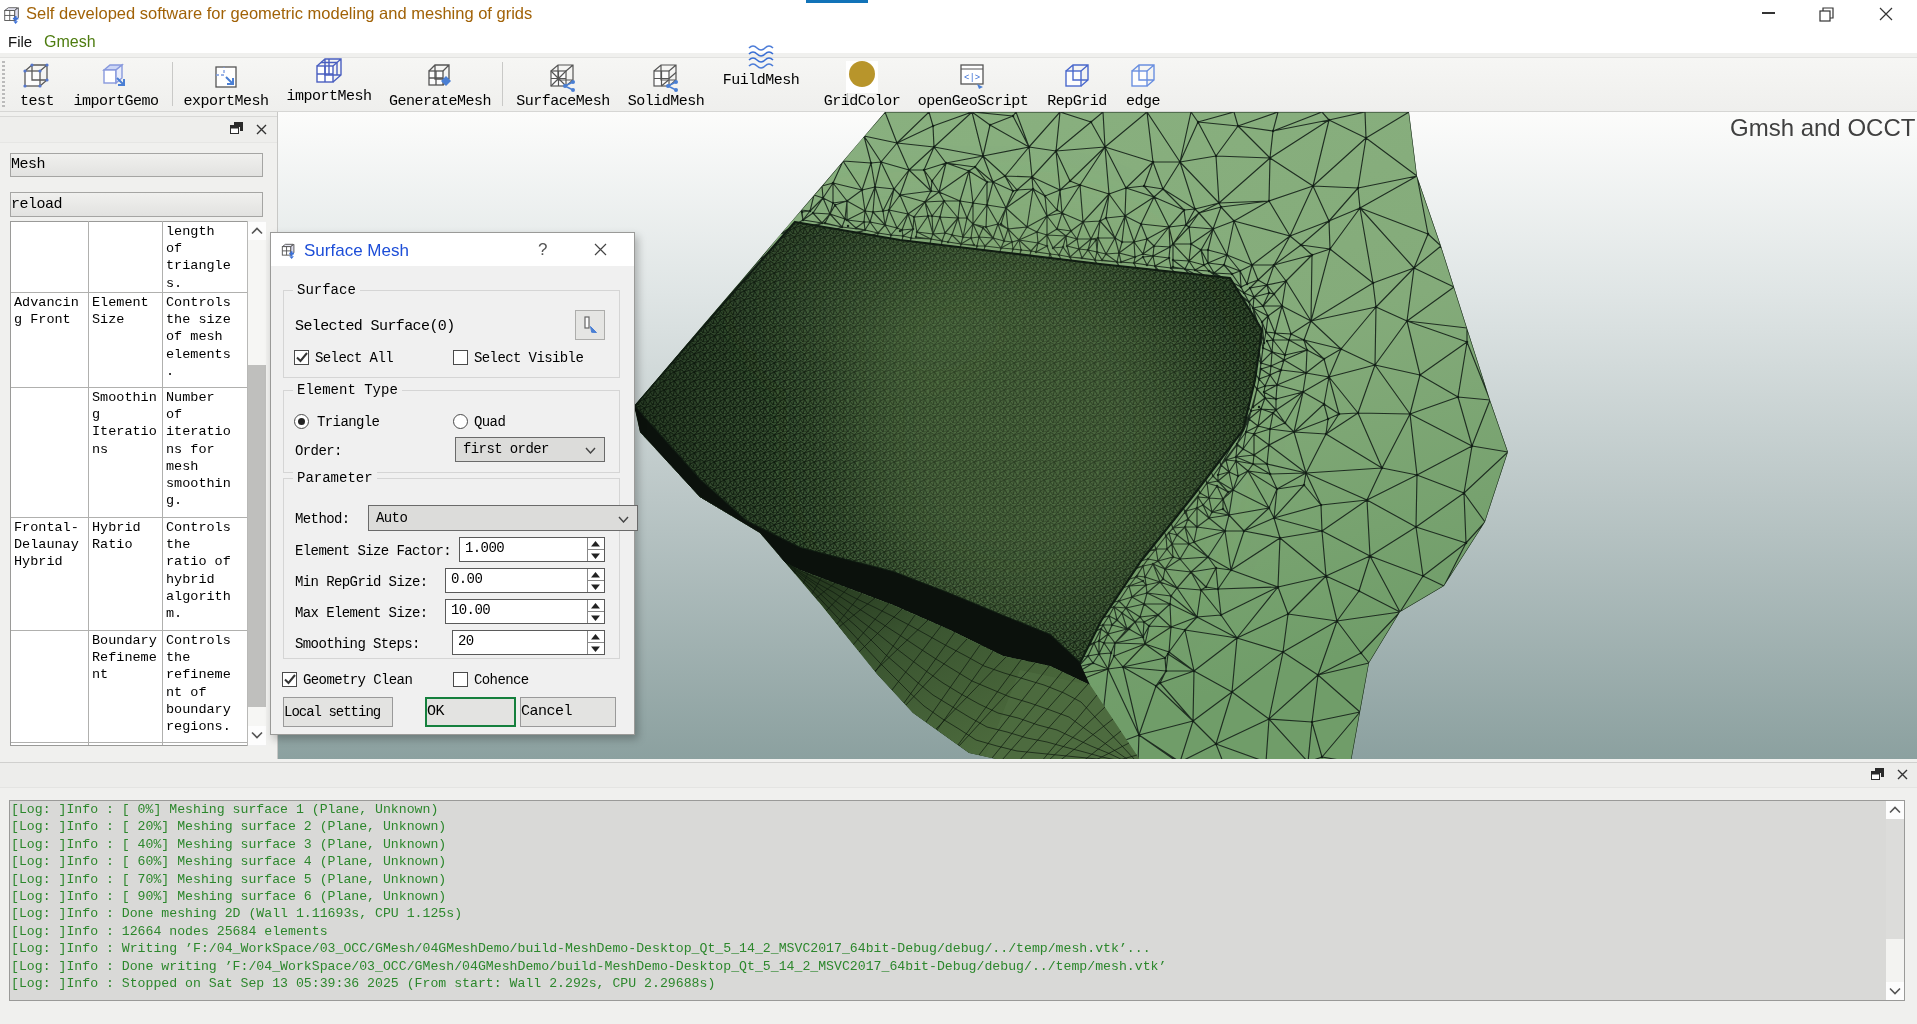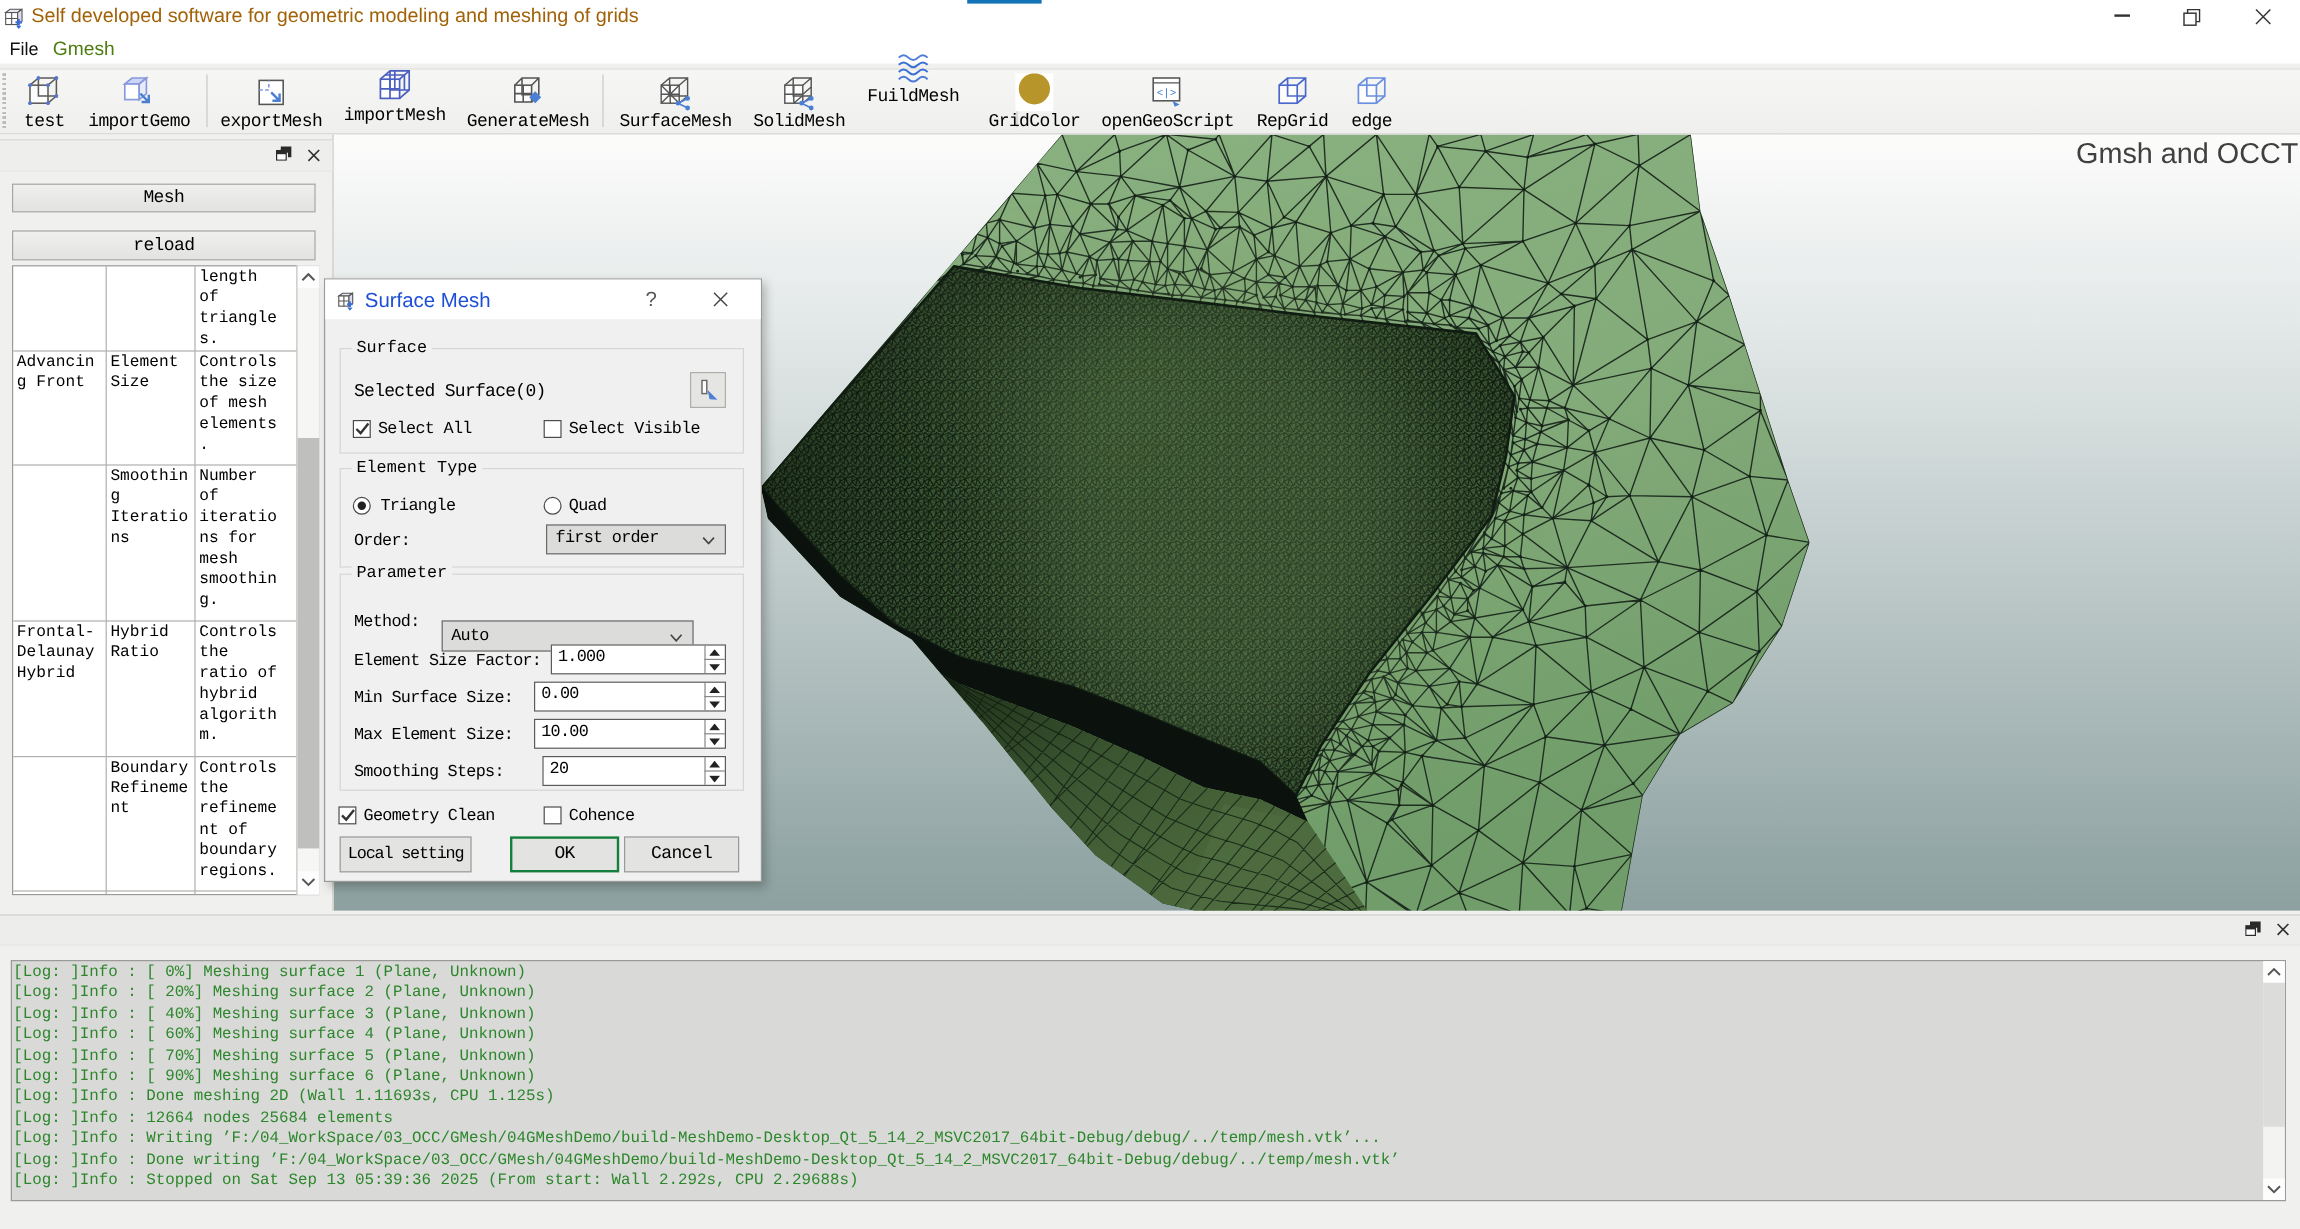--- a/index.html
+++ b/index.html
@@ -8,21 +8,21 @@
 .tbtn{position:absolute;text-align:center;color:#000}
 .tbtn svg{display:block;margin:0 auto}
 .tbtn .lbl{font-size:15px;letter-spacing:-0.5px;white-space:nowrap}
 .gbox{position:absolute;border:1px solid #d9d9d9}
 .glabel{position:absolute;top:-8px;left:11px;background:#f0f0f0;padding:0 4px;font-size:14px}
 .cb{position:absolute;width:15px;height:15px;background:#fff;border:1px solid #4a4a4a}
 .dlg-lbl{position:absolute;font-size:14px;letter-spacing:-0.6px;white-space:nowrap}
 .spin{position:absolute;background:#fff;border:1px solid #5a5a5a}
 .spin .val{position:absolute;left:5px;top:2px;font-size:14px;letter-spacing:-0.6px}
 .combo{position:absolute;background:#dcdcda;border:1px solid #6a6a6a}
-.btn{position:absolute;background:#e3e3e1;border:1px solid #9a9a9a;text-align:center;font-size:15px;letter-spacing:-0.5px}
+.btn{position:absolute;background:#e3e3e1;border:1px solid #9a9a9a;text-align:left;font-size:15px;letter-spacing:-0.5px}
 .cell{position:absolute;font-size:13.5px;line-height:17.2px;letter-spacing:0;overflow-wrap:break-word;padding:1px 3px;color:#000}
 </style></head><body>
 
 <div class="abs" style="left:0;top:0;width:1917px;height:53px;background:#ffffff"></div>
 <div class="abs" style="left:806px;top:0;width:62px;height:3px;background:#1273b8"></div>
 <svg class="abs" style="left:2px;top:5px" width="20" height="20" viewBox="0 0 22 22">
  <path d="M3 6l4-3h10l-3 3z" fill="#e8e8f4" stroke="#555" stroke-width="1"></path>
  <rect x="3" y="6" width="11" height="11" fill="#fff" stroke="#555" stroke-width="1"></rect>
  <path d="M14 17l4-3V3l-4 3z" fill="#dde" stroke="#555" stroke-width="1"></path>
  <path d="M8.5 6v11M3 11.5h11" stroke="#555" stroke-width="1"></path>
@@ -322,39 +322,39 @@
 <div class="dlg-lbl" style="left:295px;top:443px">Order:</div>
 <div class="combo" style="left:455px;top:437px;width:150px;height:25px">
  <div class="dlg-lbl" style="left:7px;top:3px">first order</div>
  <svg class="abs" style="right:8px;top:9px" width="11" height="7" viewBox="0 0 11 7">
       <path d="M1 1l4.5 5L10 1" fill="none" stroke="#444" stroke-width="1.4"></path>
     </svg>
 </div>
 <div class="gbox" style="left:283px;top:478px;width:337px;height:181px;border-color:#d5d5d5"></div>
 <div class="glabel" style="left:293px;top:470px">Parameter</div>
 <div class="dlg-lbl" style="left:295px;top:511px">Method:</div>
-<div class="combo" style="left:368px;top:517px;width:210px;height:26px">
+<div class="combo" style="left:368px;top:505px;width:270px;height:26px">
  <div class="dlg-lbl" style="left:7px;top:4px">Auto</div>
  <svg class="abs" style="right:8px;top:10px" width="11" height="7" viewBox="0 0 11 7">
       <path d="M1 1l4.5 5L10 1" fill="none" stroke="#444" stroke-width="1.4"></path>
     </svg>
 </div>
 <div class="dlg-lbl" style="left:295px;top:543px">Element Size Factor:</div>
 <div class="spin" style="left:459px;top:537px;width:146px;height:25px">
 <div class="val">1.000</div>
 <div class="abs" style="right:0;top:0;width:17px;height:23px;border-left:1px solid #888"></div>
 <div class="abs" style="right:0;top:11px;width:17px;height:1px;background:#888"></div>
 <svg class="abs" style="right:4px;top:3px" width="9" height="6" viewBox="0 0 9 6">
       <path d="M0 5.5L4.5 0L9 5.5z" fill="#222"></path>
     </svg>
 <svg class="abs" style="right:4px;top:15px" width="9" height="6" viewBox="0 0 9 6">
       <path d="M0 0.5L4.5 6L9 0.5z" fill="#222"></path>
     </svg>
 </div>
-<div class="dlg-lbl" style="left:295px;top:574px">Min Surface Size:</div>
+<div class="dlg-lbl" style="left:295px;top:574px">Min RepGrid Size:</div>
 <div class="spin" style="left:445px;top:568px;width:160px;height:25px">
 <div class="val">0.00</div>
 <div class="abs" style="right:0;top:0;width:17px;height:23px;border-left:1px solid #888"></div>
 <div class="abs" style="right:0;top:11px;width:17px;height:1px;background:#888"></div>
 <svg class="abs" style="right:4px;top:3px" width="9" height="6" viewBox="0 0 9 6">
       <path d="M0 5.5L4.5 0L9 5.5z" fill="#222"></path>
     </svg>
 <svg class="abs" style="right:4px;top:15px" width="9" height="6" viewBox="0 0 9 6">
       <path d="M0 0.5L4.5 6L9 0.5z" fill="#222"></path>
     </svg>

